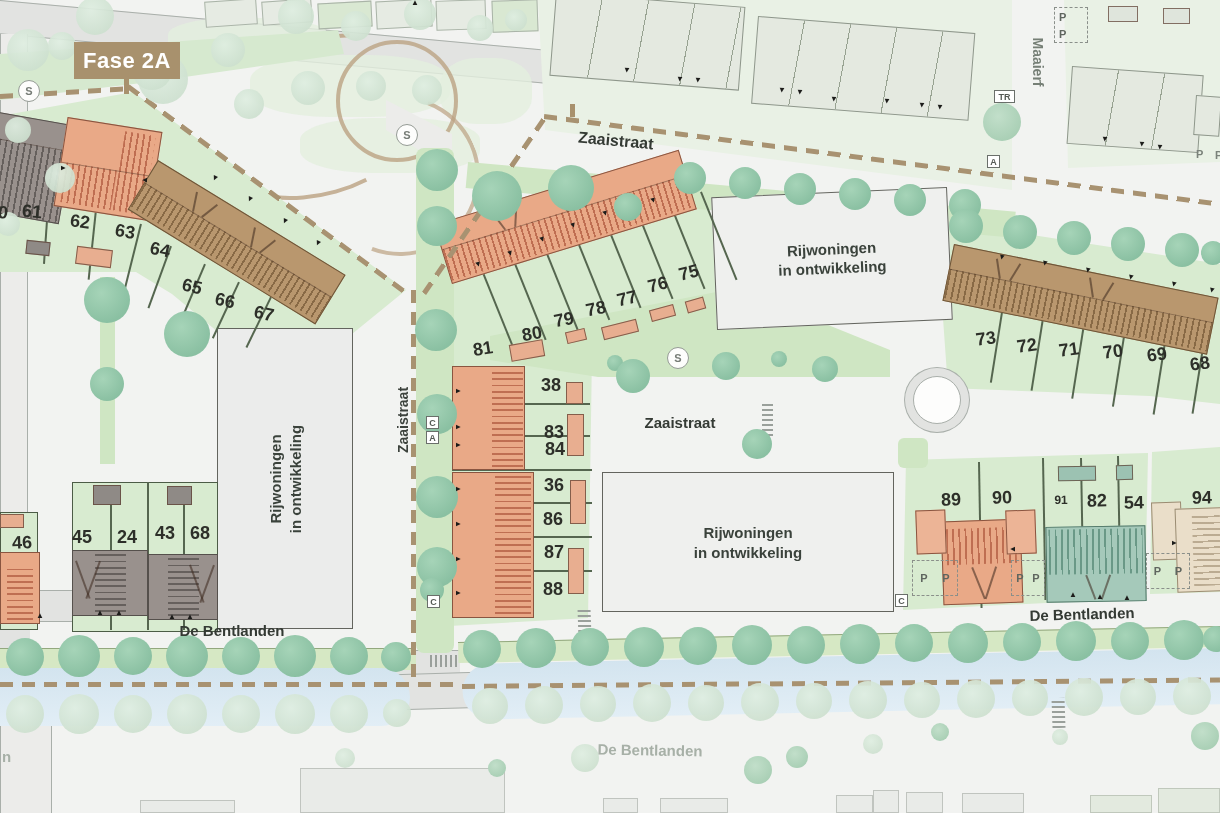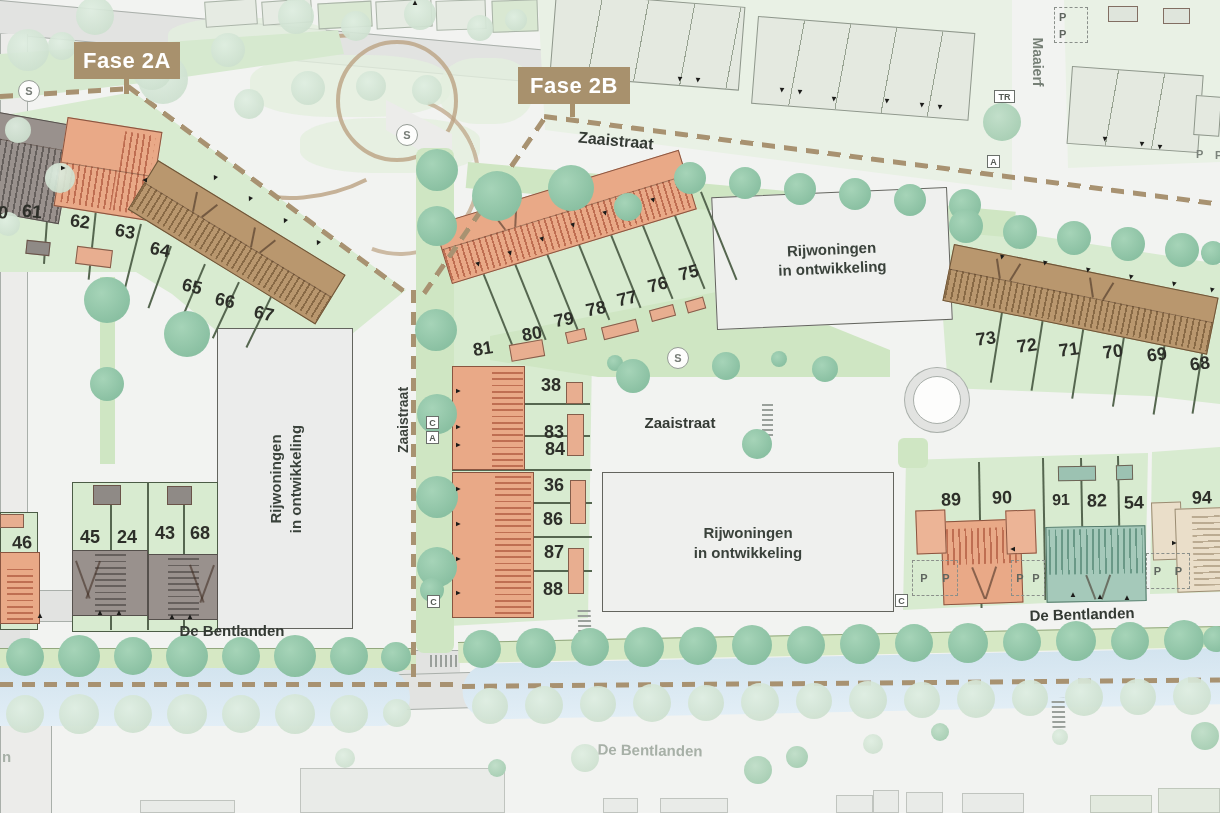--- a/index.html
+++ b/index.html
@@ -430,21 +430,21 @@
       <div class="p-letter" style="left: 1215px; top: 149px;">P</div>
       <div class="plot-num" style="left: 3px; top: 213px; font-size: 18px; transform: translate(-50%, -50%) rotate(5deg);">0</div>
       <div class="plot-num" style="left: 32px; top: 212px; font-size: 18px; transform: translate(-50%, -50%) rotate(5deg);">61</div>
       <div class="plot-num" style="left: 80px; top: 222px; font-size: 18px; transform: translate(-50%, -50%) rotate(7deg);">62</div>
       <div class="plot-num" style="left: 125px; top: 232px; font-size: 18px; transform: translate(-50%, -50%) rotate(9deg);">63</div>
       <div class="plot-num" style="left: 160px; top: 250px; font-size: 18px; transform: translate(-50%, -50%) rotate(11deg);">64</div>
       <div class="plot-num" style="left: 192px; top: 287px; font-size: 18px; transform: translate(-50%, -50%) rotate(13deg);">65</div>
       <div class="plot-num" style="left: 225px; top: 301px; font-size: 18px; transform: translate(-50%, -50%) rotate(12deg);">66</div>
       <div class="plot-num" style="left: 264px; top: 314px; font-size: 18px; transform: translate(-50%, -50%) rotate(12deg);">67</div>
       <div class="plot-num" style="left: 22px; top: 543px; font-size: 18px; transform: translate(-50%, -50%) rotate(-2deg);">46</div>
-      <div class="plot-num" style="left: 90px; top: 537px; font-size: 18px; transform: translate(-50%, -50%) rotate(0deg);">45</div>
+      <div class="plot-num" style="left: 82px; top: 537px; font-size: 18px; transform: translate(-50%, -50%) rotate(0deg);">45</div>
       <div class="plot-num" style="left: 127px; top: 537px; font-size: 18px; transform: translate(-50%, -50%) rotate(0deg);">24</div>
       <div class="plot-num" style="left: 165px; top: 533px; font-size: 18px; transform: translate(-50%, -50%) rotate(0deg);">43</div>
       <div class="plot-num" style="left: 200px; top: 533px; font-size: 18px; transform: translate(-50%, -50%) rotate(0deg);">68</div>
       <div class="plot-num" style="left: 689px; top: 273px; font-size: 18px; transform: translate(-50%, -50%) rotate(-14deg);">75</div>
       <div class="plot-num" style="left: 658px; top: 285px; font-size: 18px; transform: translate(-50%, -50%) rotate(-14deg);">76</div>
       <div class="plot-num" style="left: 627px; top: 299px; font-size: 18px; transform: translate(-50%, -50%) rotate(-13deg);">77</div>
       <div class="plot-num" style="left: 596px; top: 309px; font-size: 18px; transform: translate(-50%, -50%) rotate(-12deg);">78</div>
       <div class="plot-num" style="left: 564px; top: 320px; font-size: 18px; transform: translate(-50%, -50%) rotate(-11deg);">79</div>
       <div class="plot-num" style="left: 532px; top: 334px; font-size: 18px; transform: translate(-50%, -50%) rotate(-10deg);">80</div>
       <div class="plot-num" style="left: 483px; top: 349px; font-size: 18px; transform: translate(-50%, -50%) rotate(-9deg);">81</div>
@@ -456,33 +456,30 @@
       <div class="plot-num" style="left: 554px; top: 552px; font-size: 18px; transform: translate(-50%, -50%) rotate(0deg);">87</div>
       <div class="plot-num" style="left: 553px; top: 589px; font-size: 18px; transform: translate(-50%, -50%) rotate(0deg);">88</div>
       <div class="plot-num" style="left: 986px; top: 339px; font-size: 18px; transform: translate(-50%, -50%) rotate(-8deg);">73</div>
       <div class="plot-num" style="left: 1027px; top: 346px; font-size: 18px; transform: translate(-50%, -50%) rotate(-8deg);">72</div>
       <div class="plot-num" style="left: 1069px; top: 350px; font-size: 18px; transform: translate(-50%, -50%) rotate(-8deg);">71</div>
       <div class="plot-num" style="left: 1113px; top: 352px; font-size: 18px; transform: translate(-50%, -50%) rotate(-8deg);">70</div>
       <div class="plot-num" style="left: 1157px; top: 355px; font-size: 18px; transform: translate(-50%, -50%) rotate(-8deg);">69</div>
       <div class="plot-num" style="left: 1200px; top: 364px; font-size: 18px; transform: translate(-50%, -50%) rotate(-8deg);">68</div>
       <div class="plot-num" style="left: 951px; top: 500px; font-size: 18px; transform: translate(-50%, -50%) rotate(-2deg);">89</div>
       <div class="plot-num" style="left: 1002px; top: 498px; font-size: 18px; transform: translate(-50%, -50%) rotate(-2deg);">90</div>
-      <div class="plot-num" style="left: 1061px; top: 500px; font-size: 16px; transform: translate(-50%, -50%) rotate(-1deg); text-align: right;">91</div>
+      <div class="plot-num" style="left: 1061px; top: 500px; font-size: 12px; transform: translate(-50%, -50%) rotate(-1deg); text-align: right;">91</div>
       <div class="plot-num" style="left: 1097px; top: 501px; font-size: 18px; transform: translate(-50%, -50%) rotate(-1deg);">82</div>
       <div class="plot-num" style="left: 1134px; top: 503px; font-size: 18px; transform: translate(-50%, -50%) rotate(-1deg);">54</div>
       <div class="plot-num" style="left: 1202px; top: 498px; font-size: 18px; transform: translate(-50%, -50%) rotate(-1deg);">94</div>
     </div>
 
   <div class="badge-stem" style="left:124px;top:79px;height:15px"></div>
   <div class="badge-stem" style="left:570px;top:104px;height:13px"></div>
   <div class="badge" style="left:74px;top:42px;width:106px;height:37px">
     <span>Fase 2A</span>
-  </div>
-  <div class="badge" style="left:518px;top:67px;width:112px;height:37px">
-    <span>Fase 2B</span>
   </div>
 
   <div class="street-label" style="left:578px;top:132px;font-size:16px;transform:rotate(5.2deg)">Zaaistraat</div>
   <div class="street-label" style="left:403px;top:420px;font-size:14px;color:#3c423c;transform:translate(-50%,-50%) rotate(-90deg)">Zaaistraat</div>
   <div class="street-label" style="left:680px;top:422px;font-size:15px;transform:translate(-50%,-50%)">Zaaistraat</div>
   <div class="street-label" style="left:1038px;top:62px;font-size:14px;color:#767f76;transform:translate(-50%,-50%) rotate(90deg)">Maaierf</div>
   <div class="street-label" style="left:232px;top:630px;font-size:15px;transform:translate(-50%,-50%)">De Bentlanden</div>
   <div class="street-label" style="left:1082px;top:614px;font-size:15px;transform:translate(-50%,-50%) rotate(-1.7deg)">De Bentlanden</div>
   <div class="street-label" style="left:650px;top:750px;font-size:15px;color:#a7b0a7;transform:translate(-50%,-50%) rotate(1deg)">De Bentlanden</div>
   <div class="street-label" style="left:2px;top:748px;font-size:15px;color:#a7b0a7">n</div>

